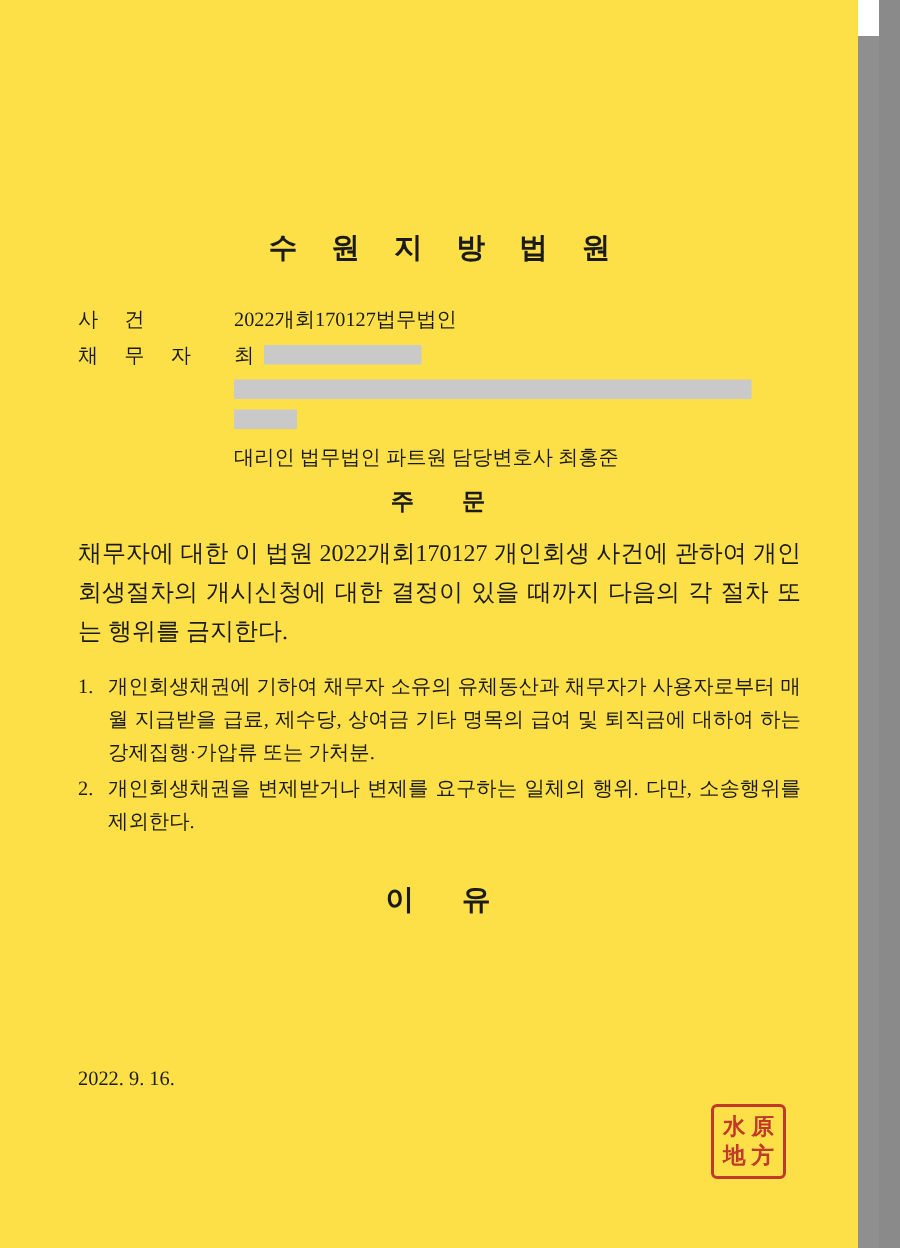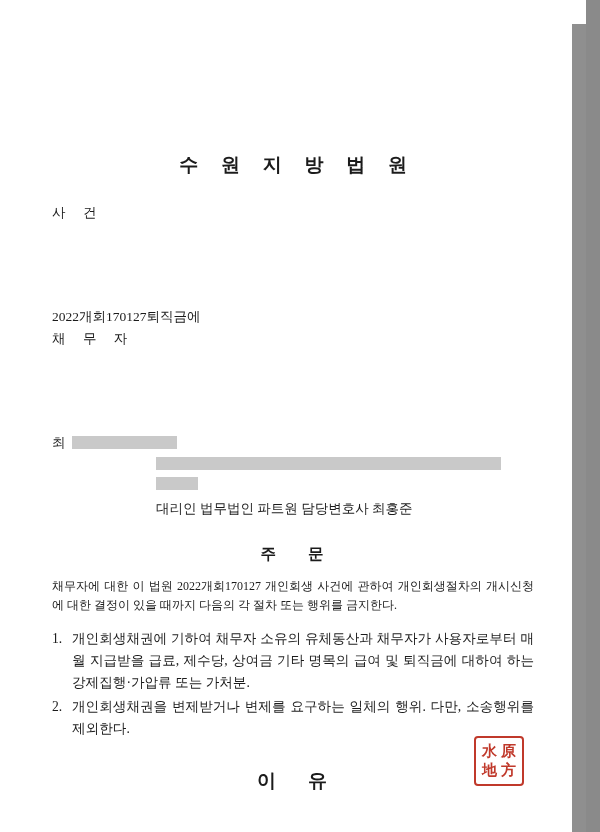--- a/index.html
+++ b/index.html
@@ -10,21 +10,21 @@
   body {
     width: 600px;
     height: 832px;
     overflow: hidden;
     font-family: "Liberation Serif", "DejaVu Serif", serif;
   }
   .page {
     position: relative;
     width: 586px;
     height: 832px;
-    background: #ffffff;
+    background: #fde047;
     box-sizing: border-box;
   }
   .right-gutter {
     position: absolute;
     top: 0;
     right: 0;
     width: 14px;
     height: 832px;
     background: #8f8f8f;
   }
@@ -70,21 +70,20 @@
 
   .meta {
     margin-top: 26px;
     font-size: 13.5px;
   }
   .meta-row {
     display: flex;
     align-items: flex-start;
     margin-bottom: 4px;
     min-height: 20px;
-    flex-direction: column;
   }
   .meta-label {
     width: 104px;
     flex: 0 0 104px;
     letter-spacing: 7px;
   }
   .meta-value {
     flex: 1 1 auto;
     position: relative;
   }
@@ -107,34 +106,34 @@
     margin-bottom: 4px;
     height: 16px;
   }
   .attorney {
     margin-left: 104px;
     margin-top: 8px;
     font-size: 13.5px;
   }
 
   .section-head {
-    margin-top: 26px;
+    margin-top: 10px;
     text-align: center;
     font-size: 15.5px;
     font-weight: bold;
     letter-spacing: 2px;
   }
   .section-head .sp {
     display: inline-block;
     width: 30px;
   }
 
   .body-text {
     margin-top: 12px;
-    font-size: 12px;
+    font-size: 16px;
     line-height: 1.62;
     text-align: justify;
   }
   ol.items {
     margin: 12px 0 0 0;
     padding: 0;
     list-style: none;
     font-size: 13.6px;
     line-height: 1.62;
   }
@@ -210,21 +209,21 @@
   <div class="doc">
 
     <div class="court-title">수 원 지 방 법 원</div>
 
 
     <div class="meta">
 
       <div class="meta-row">
         <div class="meta-label">사      건</div>
         <div class="meta-value">
-          <span class="case-no">2022개회170127</span><span>퇴직금에</span>
+          <span class="case-no">2022개회170127</span><span>법무법인</span>
         </div>
       </div>
 
       <div class="meta-row">
         <div class="meta-label">채  무  자</div>
         <div class="meta-value">
           <span>최</span><span class="redact r1"></span>
         </div>
       </div>
 

